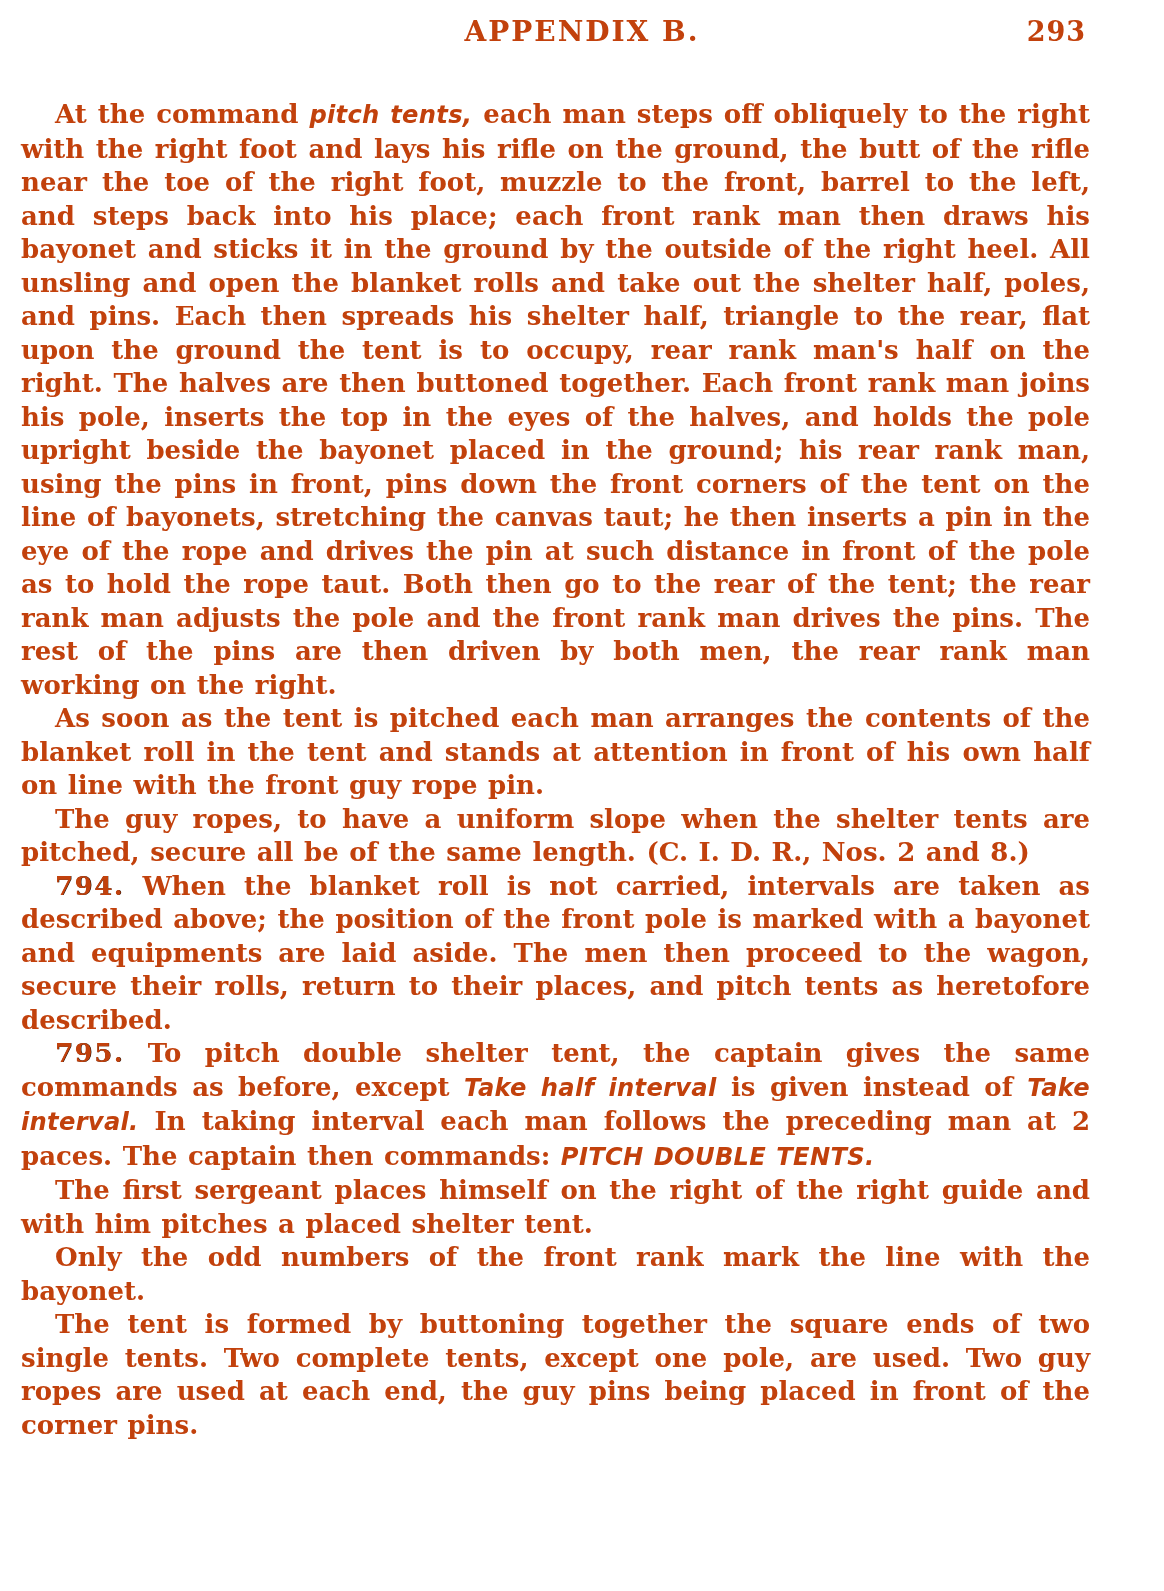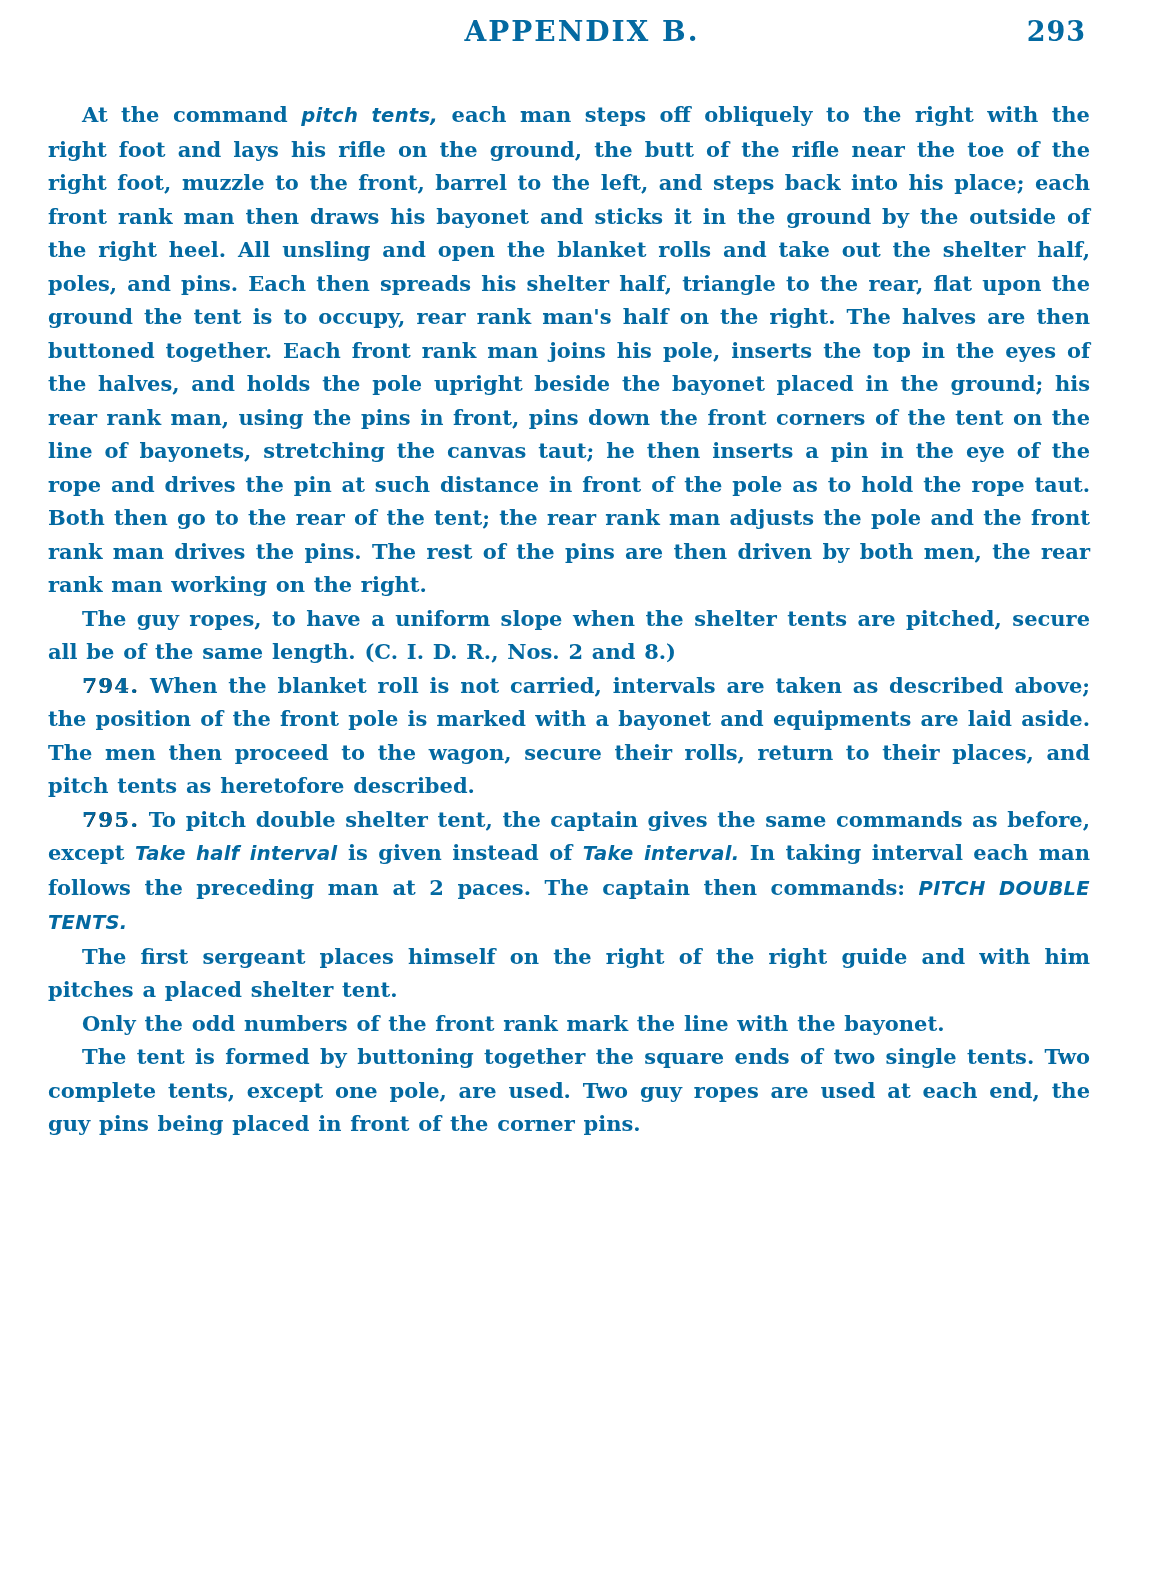--- a/index.html
+++ b/index.html
@@ -5,21 +5,21 @@
   html, body {
     margin: 0;
     padding: 0;
     background: #ffffff;
   }
   .page {
     position: relative;
     width: 1164px;
     height: 1591px;
     background: #ffffff;
-    color: #0369a1;
+    color: #c2410c;
     font-family: "DejaVu Serif", serif;
     font-weight: 700;
     box-sizing: border-box;
     overflow: hidden;
   }
   .page-header {
     position: relative;
     padding-top: 14px;
     height: 52px;
   }
@@ -31,22 +31,22 @@
   }
   .page-number {
     position: absolute;
     top: 16px;
     right: 78px;
     font-size: 27px;
     letter-spacing: 1px;
     margin-left: 13px;
   }
   .page-body {
-    margin: 32px 74px 0 48px;
-    font-size: 21px;
+    margin: 32px 74px 0 21px;
+    font-size: 26px;
     line-height: 33.5px;
     text-align: justify;
     word-spacing: 1.5px;
   }
   p.para {
     margin: 0;
   }
   p.para.indent {
     text-indent: 34px;
   }
@@ -67,20 +67,21 @@
 </head>
 <body>
 
 <div class="page">
   <div class="page-header">
     <div class="appendix-title">APPENDIX B.</div>
     <div class="page-number">293</div>
   </div>
   <div class="page-body">
       <p class="para indent"><span>At the command </span><span class="seg-cmd">pitch tents,</span><span> each man steps off obliquely to the right with the right foot and lays his rifle on the ground, the butt of the rifle near the toe of the right foot, muzzle to the front, barrel to the left, and steps back into his place; each front rank man then draws his bayonet and sticks it in the ground by the outside of the right heel. All unsling and open the blanket rolls and take out the shelter half, poles, and pins. Each then spreads his shelter half, triangle to the rear, flat upon the ground the tent is to occupy, rear rank man's half on the right. The halves are then buttoned together. Each front rank man joins his pole, inserts the top in the eyes of the halves, and holds the pole upright beside the bayonet placed in the ground; his rear rank man, using the pins in front, pins down the front corners of the tent on the line of bayonets, stretching the canvas taut; he then inserts a pin in the eye of the rope and drives the pin at such distance in front of the pole as to hold the rope taut. Both then go to the rear of the tent; the rear rank man adjusts the pole and the front rank man drives the pins. The rest of the pins are then driven by both men, the rear rank man working on the right.</span></p>
+      <p class="para indent"><span>As soon as the tent is pitched each man arranges the contents of the blanket roll in the tent and stands at attention in front of his own half on line with the front guy rope pin.</span></p>
       <p class="para indent"><span>The guy ropes, to have a uniform slope when the shelter tents are pitched, secure all be of the same length. </span><span class="seg-italic">(C. I. D. R., Nos. 2 and 8.)</span></p>
       <p class="para indent"><span class="seg-num">794.</span><span> When the blanket roll is not carried, intervals are taken as described above; the position of the front pole is marked with a bayonet and equipments are laid aside. The men then proceed to the wagon, secure their rolls, return to their places, and pitch tents as heretofore described.</span></p>
       <p class="para indent"><span class="seg-num">795.</span><span> To pitch double shelter tent, the captain gives the same commands as before, except </span><span class="seg-cmd">Take half interval</span><span> is given instead of </span><span class="seg-cmd">Take interval.</span><span> In taking interval each man follows the preceding man at 2 paces. The captain then commands: </span><span class="seg-cmd">PITCH DOUBLE TENTS.</span></p>
       <p class="para indent"><span>The first sergeant places himself on the right of the right guide and with him pitches a placed shelter tent.</span></p>
       <p class="para indent"><span>Only the odd numbers of the front rank mark the line with the bayonet.</span></p>
       <p class="para indent"><span>The tent is formed by buttoning together the square ends of two single tents. Two complete tents, except one pole, are used. Two guy ropes are used at each end, the guy pins being placed in front of the corner pins.</span></p>
     </div>
 </div>
 
 </body></html>

